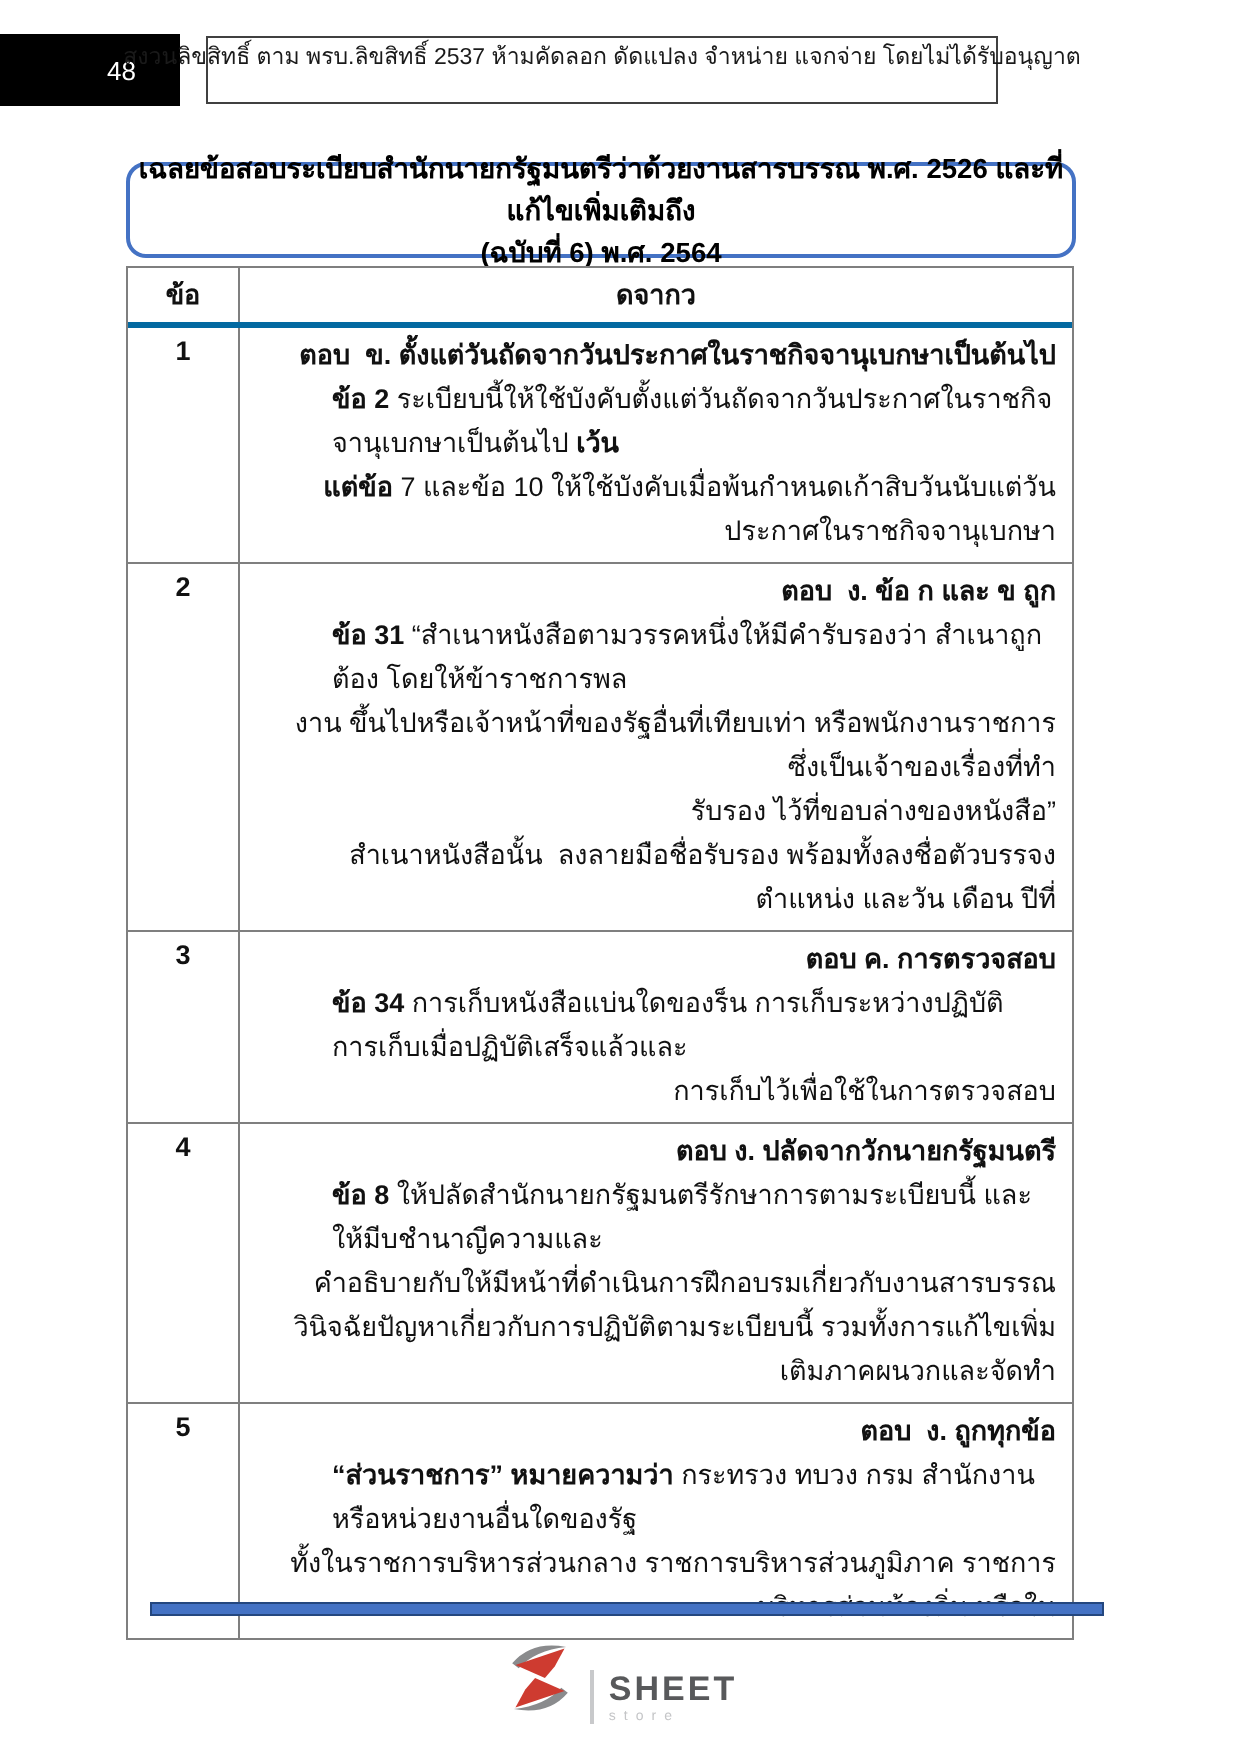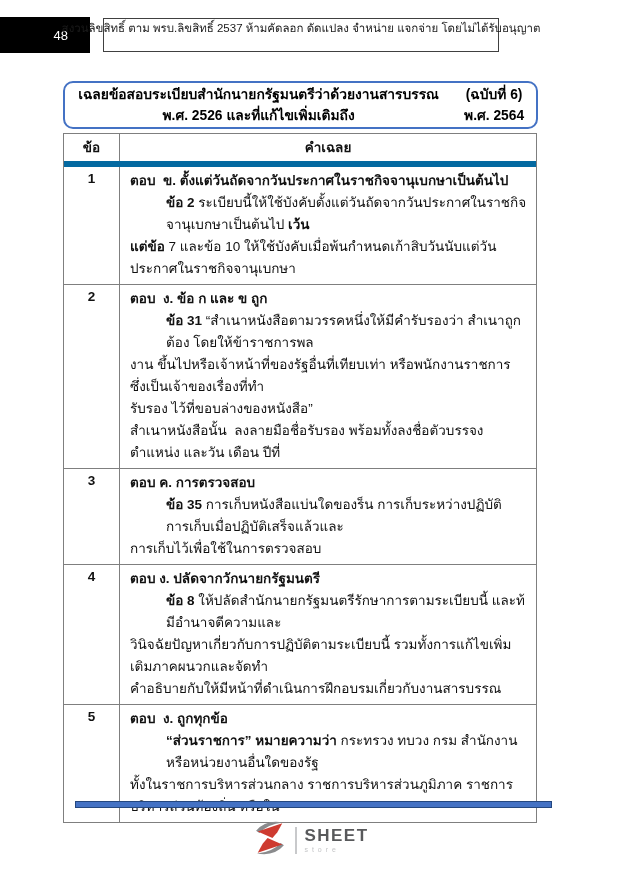--- a/index.html
+++ b/index.html
@@ -15,50 +15,50 @@
   }
   .copyright-box{
     position:absolute;left:103px;top:18px;width:396px;height:34px;
     border:1px solid #404040;box-sizing:border-box;
     display:flex;align-items:flex-start;justify-content:center;
     font-size:11.5px;color:#1a1a1a;white-space:nowrap;
   }
   .title-box{
     position:absolute;left:63px;top:81px;width:475px;height:48px;
     border:2.5px solid #4472C4;border-radius:10px;box-sizing:border-box;
-    display:flex;flex-direction:row;align-items:center;justify-content:center;
+    display:flex;flex-direction:column;align-items:center;justify-content:center;
     font-weight:bold;font-size:13.8px;line-height:21px;text-align:center;color:#000;
   }
   .answer-table{
     position:absolute;left:63px;top:133px;width:474px;
     border:1px solid #7f7f7f;box-sizing:border-box;
     border-collapse:collapse;background:#fff;
   }
-  .thead{display:flex;border-bottom:6px solid #0369a1;}
+  .thead{display:flex;border-bottom:3px solid #0369a1;}
   .th{font-weight:bold;font-size:13.5px;text-align:center;padding:2px 0 3px 0;}
   .th-no{width:56px;border-right:1px solid #7f7f7f;box-sizing:border-box;}
   .th-ans{flex:1;}
   .trow{display:flex;border-bottom:1px solid #7f7f7f;}
   .trow:last-child{border-bottom:none;}
   .cell-no{
     width:56px;border-right:1px solid #7f7f7f;box-sizing:border-box;
     text-align:center;font-weight:bold;font-size:13.5px;padding-top:4px;
   }
   .cell-ans{flex:1;padding:3px 8px 4px 10px;box-sizing:border-box;}
   .line{font-size:13.5px;line-height:22px;white-space:pre-wrap;}
   .line .b{font-weight:bold;}
-  .ind-0{padding-left:0;}
+  .ind-0{padding-left:0;text-align:right;}
   .ind-1{padding-left:36px;}
   .bottom-bar{
     position:absolute;left:75px;top:801px;width:477px;height:7px;
     background:#4472C4;border:1px solid #24477F;box-sizing:border-box;
   }
   .logo{
     position:absolute;left:0;top:818px;width:621px;height:44px;
-    display:flex;align-items:center;justify-content:center;gap:7px;
+    display:flex;align-items:flex-end;justify-content:center;gap:7px;
   }
   .logo-divider{width:2px;height:27px;background:#c8c9cb;}
   .logo-textcol{display:flex;flex-direction:column;line-height:1;}
   .logo-sheet{font-weight:bold;font-size:17px;letter-spacing:1.5px;color:#58595B;}
   .logo-store{font-size:7px;letter-spacing:4px;color:#c4c5c7;margin-top:2px;}
 </style>
 </head>
 <body>
 
 <div class="page-num-box">
@@ -70,21 +70,21 @@
 </div>
 
 <div class="title-box">
   <div>เฉลยข้อสอบระเบียบสำนักนายกรัฐมนตรีว่าด้วยงานสารบรรณ พ.ศ. 2526 และที่แก้ไขเพิ่มเติมถึง</div>
   <div>(ฉบับที่ 6) พ.ศ. 2564</div>
 </div>
 
 <div class="answer-table">
   <div class="thead">
     <div class="th th-no">ข้อ</div>
-    <div class="th th-ans">คำเฉลย</div>
+    <div class="th th-ans">ดจากว</div>
   </div>
   <div>
       <div class="trow">
         <div class="cell-no">1</div>
         <div class="cell-ans">
           <div class="line ind-0"><span class="b">ตอบ  ข. ตั้งแต่วันถัดจากวันประกาศในราชกิจจานุเบกษาเป็นต้นไป</span></div>
           <div class="line ind-1"><span class="b">ข้อ 2</span><span> ระเบียบนี้ให้ใช้บังคับตั้งแต่วันถัดจากวันประกาศในราชกิจจานุเบกษาเป็นต้นไป </span><span class="b">เว้น</span></div>
           <div class="line ind-0"><span class="b">แต่ข้อ</span><span> 7 และข้อ 10 ให้ใช้บังคับเมื่อพ้นกำหนดเก้าสิบวันนับแต่วันประกาศในราชกิจจานุเบกษา</span></div>
         </div>
       </div>
@@ -95,31 +95,31 @@
           <div class="line ind-1"><span class="b">ข้อ 31</span><span> “สำเนาหนังสือตามวรรคหนึ่งให้มีคำรับรองว่า สำเนาถูกต้อง โดยให้ข้าราชการพล</span></div>
           <div class="line ind-0"><span>งาน ขึ้นไปหรือเจ้าหน้าที่ของรัฐอื่นที่เทียบเท่า หรือพนักงานราชการ ซึ่งเป็นเจ้าของเรื่องที่ทำ</span></div>
           <div class="line ind-0"><span>รับรอง ไว้ที่ขอบล่างของหนังสือ”</span></div>
           <div class="line ind-0"><span>สำเนาหนังสือนั้น  ลงลายมือชื่อรับรอง พร้อมทั้งลงชื่อตัวบรรจง ตำแหน่ง และวัน เดือน ปีที่</span></div>
         </div>
       </div>
       <div class="trow">
         <div class="cell-no">3</div>
         <div class="cell-ans">
           <div class="line ind-0"><span class="b">ตอบ ค. การตรวจสอบ</span></div>
-          <div class="line ind-1"><span class="b">ข้อ 35</span><span> การเก็บหนังสือแบ่นใดของร็น การเก็บระหว่างปฏิบัติ การเก็บเมื่อปฏิบัติเสร็จแล้วและ</span></div>
+          <div class="line ind-1"><span class="b">ข้อ 34</span><span> การเก็บหนังสือแบ่นใดของร็น การเก็บระหว่างปฏิบัติ การเก็บเมื่อปฏิบัติเสร็จแล้วและ</span></div>
           <div class="line ind-0"><span>การเก็บไว้เพื่อใช้ในการตรวจสอบ</span></div>
         </div>
       </div>
       <div class="trow">
         <div class="cell-no">4</div>
         <div class="cell-ans">
           <div class="line ind-0"><span class="b">ตอบ ง. ปลัดจากวักนายกรัฐมนตรี</span></div>
-          <div class="line ind-1"><span class="b">ข้อ 8</span><span> ให้ปลัดสำนักนายกรัฐมนตรีรักษาการตามระเบียบนี้ และท้มีอำนาจตีความและ</span></div>
+          <div class="line ind-1"><span class="b">ข้อ 8</span><span> ให้ปลัดสำนักนายกรัฐมนตรีรักษาการตามระเบียบนี้ และให้มีบชำนาญีความและ</span></div>
+          <div class="line ind-0"><span>คำอธิบายกับให้มีหน้าที่ดำเนินการฝึกอบรมเกี่ยวกับงานสารบรรณ</span></div>
           <div class="line ind-0"><span>วินิจฉัยปัญหาเกี่ยวกับการปฏิบัติตามระเบียบนี้ รวมทั้งการแก้ไขเพิ่มเติมภาคผนวกและจัดทำ</span></div>
-          <div class="line ind-0"><span>คำอธิบายกับให้มีหน้าที่ดำเนินการฝึกอบรมเกี่ยวกับงานสารบรรณ</span></div>
         </div>
       </div>
       <div class="trow">
         <div class="cell-no">5</div>
         <div class="cell-ans">
           <div class="line ind-0"><span class="b">ตอบ  ง. ถูกทุกข้อ</span></div>
           <div class="line ind-1"><span class="b">“ส่วนราชการ” หมายความว่า</span><span> กระทรวง ทบวง กรม สำนักงาน หรือหน่วยงานอื่นใดของรัฐ</span></div>
           <div class="line ind-0"><span>ทั้งในราชการบริหารส่วนกลาง ราชการบริหารส่วนภูมิภาค ราชการบริหารส่วนท้องถิ่น หรือใน</span></div>
         </div>
       </div>

